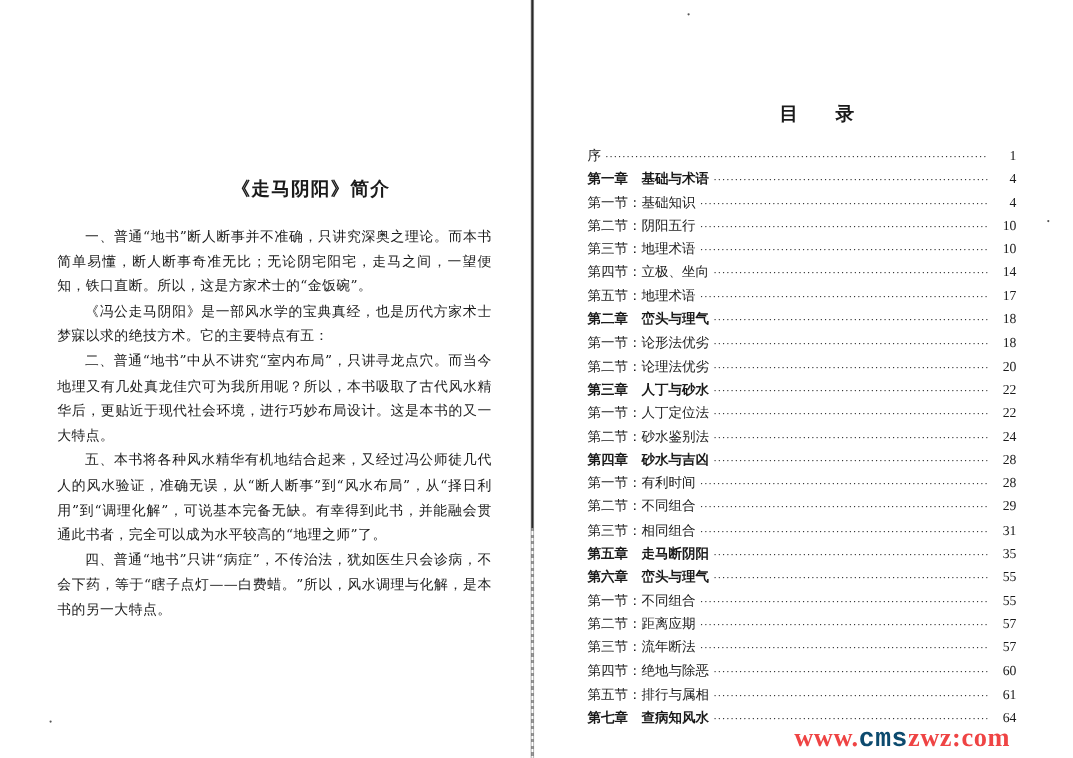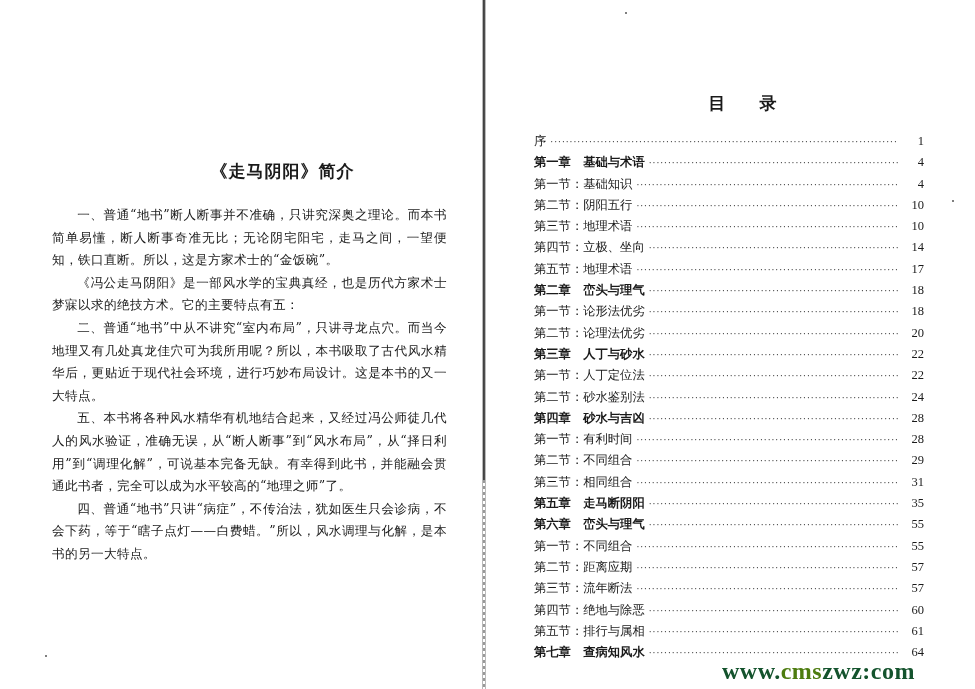--- a/index.html
+++ b/index.html
@@ -59,22 +59,22 @@
   .toc-item .page-num {
     width: 22px; text-align: right; font-size: 12.5px;
     font-family: "Liberation Serif", serif;
   }
 
   .watermark {
     position: absolute; left: 722px; top: 658px;
     font-family: "Liberation Serif", "DejaVu Serif", serif;
     font-weight: bold; font-size: 24px; letter-spacing: 0.5px;
   }
-  .watermark .wm-a { color: #14532d; }
-  .watermark .wm-b { color: #4d7c0f; }
+  .watermark .wm-a { color: #ef4444; }
+  .watermark .wm-b { color: #0c4a6e; font-family: Liberation Mono, monospace; }
 </style>
 </head>
 <body>
 
 <div class="page page-left">
   <div class="intro-title">《走马阴阳》简介</div>
   <div class="intro-body">
     <p>一、普通“地书”断人断事并不准确，只讲究深奥之理论。而本书简单易懂，断人断事奇准无比；无论阴宅阳宅，走马之间，一望便知，铁口直断。所以，这是方家术士的“金饭碗”。</p>
     <p>《冯公走马阴阳》是一部风水学的宝典真经，也是历代方家术士梦寐以求的绝技方术。它的主要特点有五：</p>
     <p>二、普通“地书”中从不讲究“室内布局”，只讲寻龙点穴。而当今地理又有几处真龙佳穴可为我所用呢？所以，本书吸取了古代风水精华后，更贴近于现代社会环境，进行巧妙布局设计。这是本书的又一大特点。</p>

